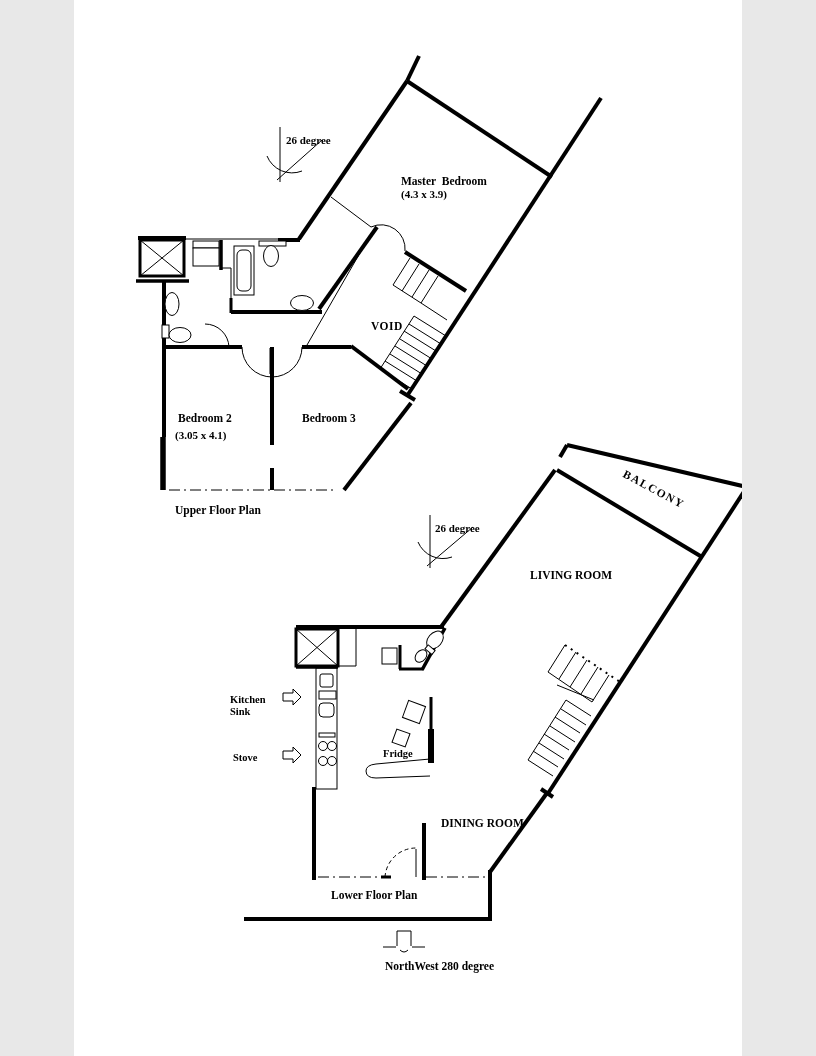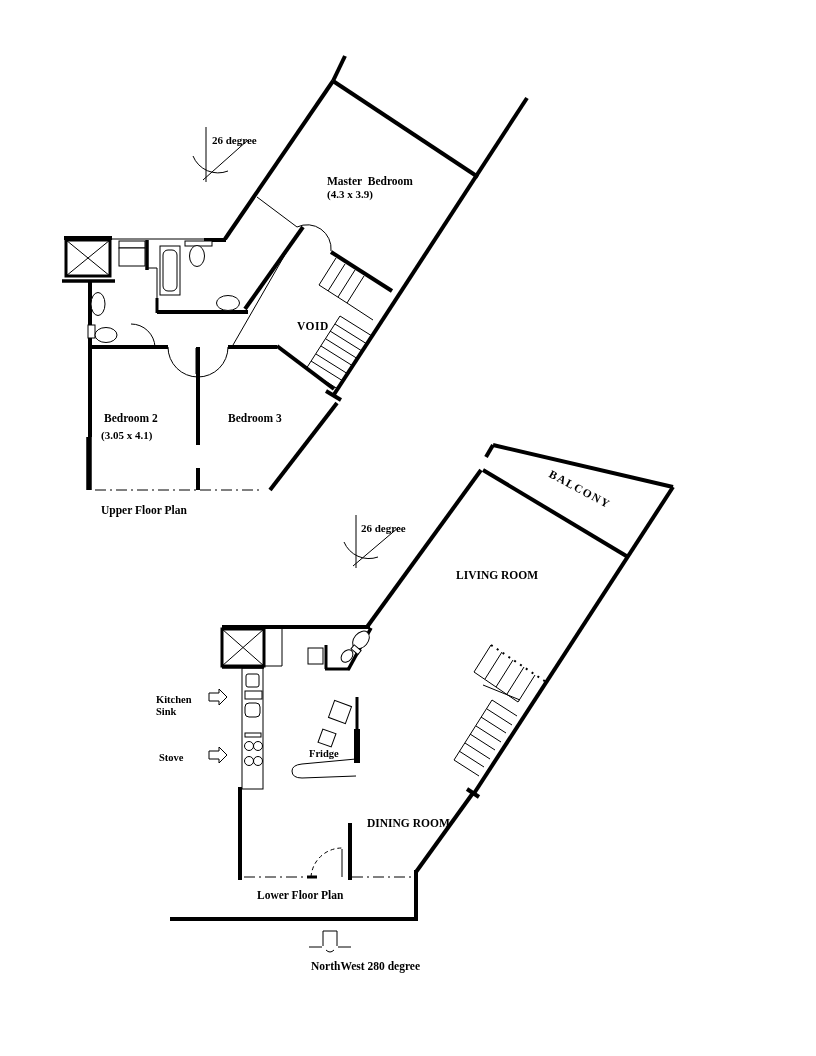--- a/index.html
+++ b/index.html
@@ -1,16 +1,16 @@
 <!DOCTYPE html>
 <html><head>
 <meta charset="utf-8">
 <style>
   html,body{margin:0;padding:0;background:#e8e8e8;}
-  .page{width:816px;height:1056px;background:#ffffff;margin:0 auto;position:relative;overflow:hidden;}
+  .page{width:668px;height:1056px;background:#ffffff;margin:0 auto;position:relative;overflow:hidden;}
   svg{display:block;}
   
   .wall   {stroke:#000;stroke-width:4;fill:none;}
   .wall3  {stroke:#000;stroke-width:3;fill:none;}
   .wall35 {stroke:#000;stroke-width:3.5;fill:none;}
   .wall55 {stroke:#000;stroke-width:5.5;fill:none;}
   .wall6  {stroke:#000;stroke-width:6;fill:none;}
   .thin   {stroke:#000;stroke-width:1;fill:none;}
   .fix    {stroke:#000;stroke-width:1;fill:#fff;}
   .dashdot{stroke:#000;stroke-width:1;fill:none;stroke-dasharray:11 4 2 4;}

